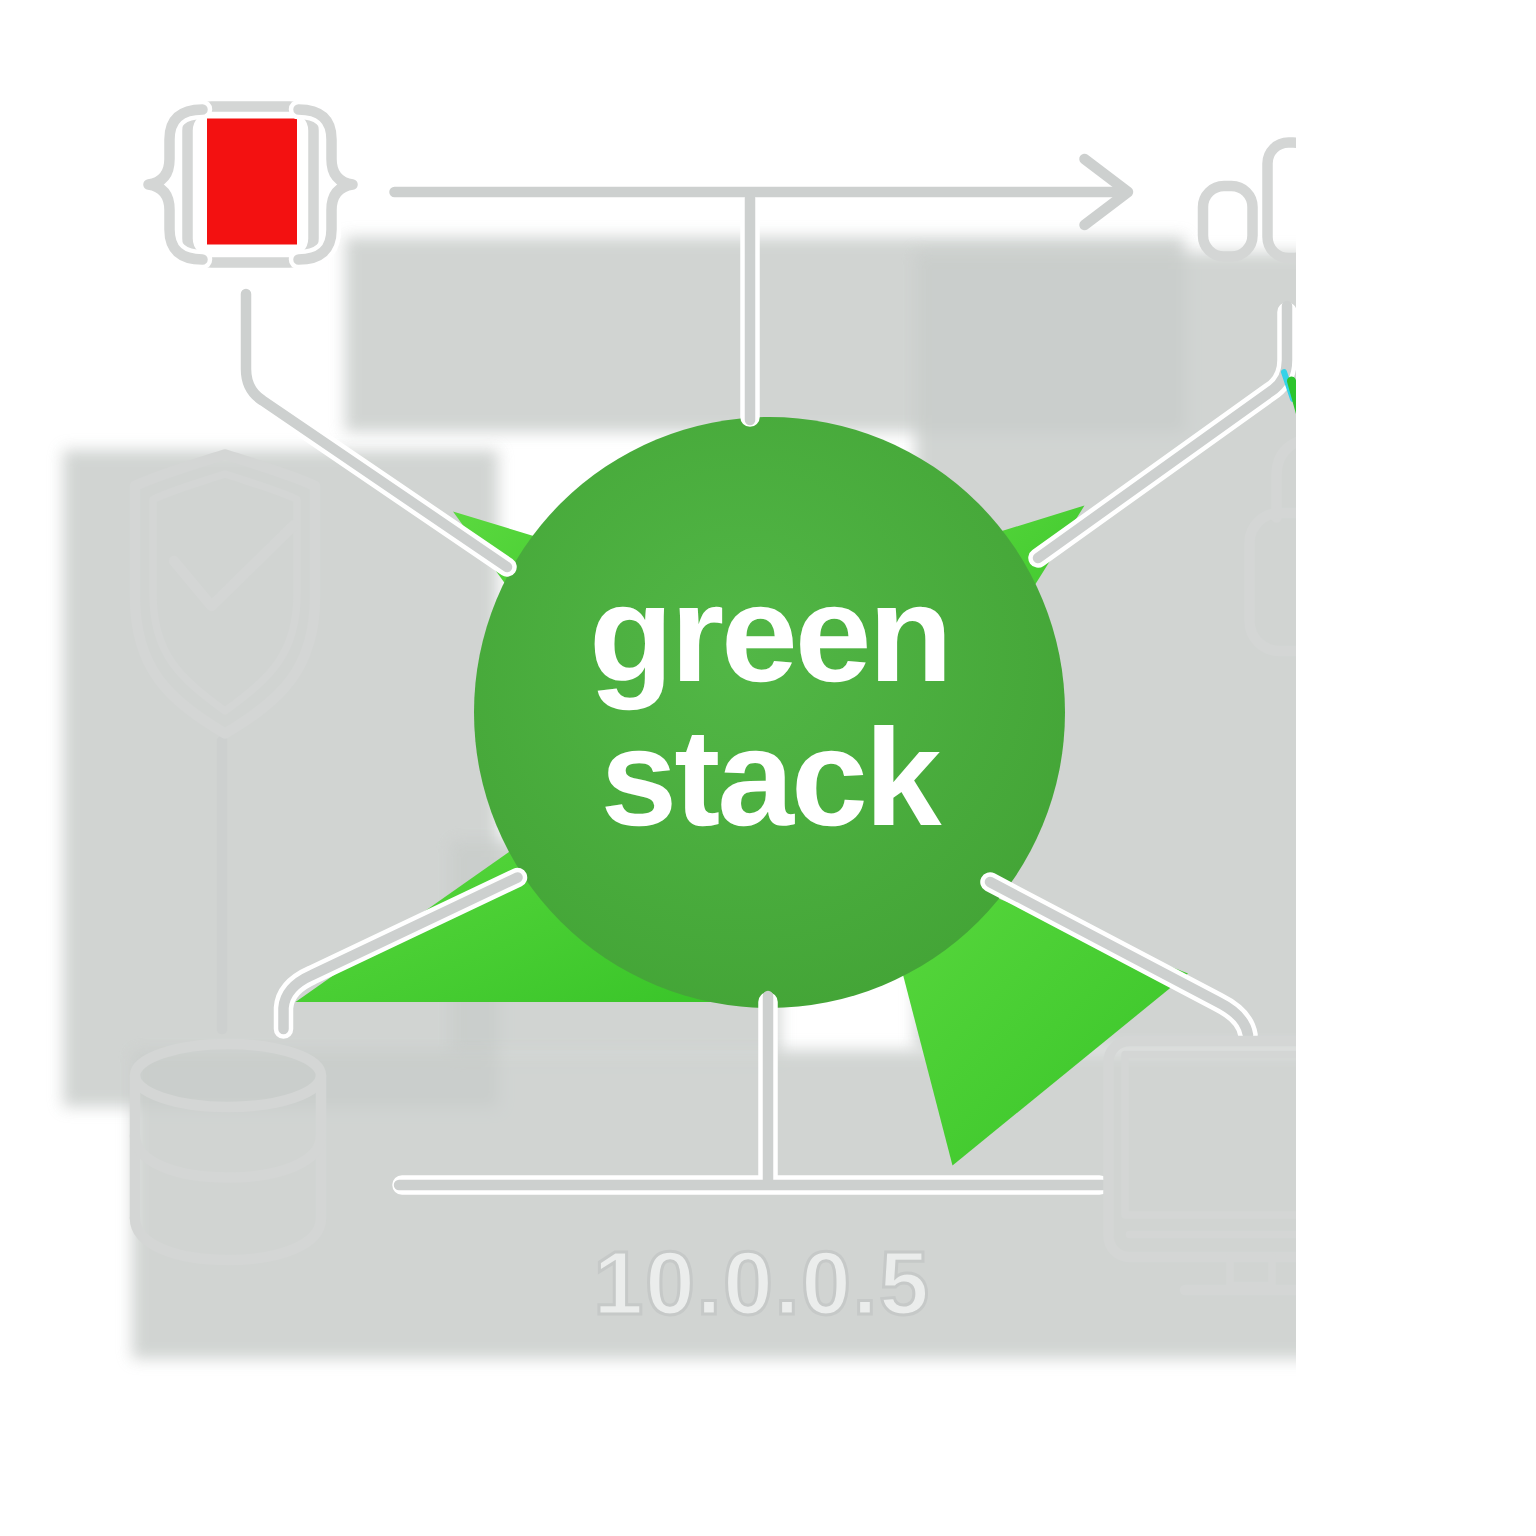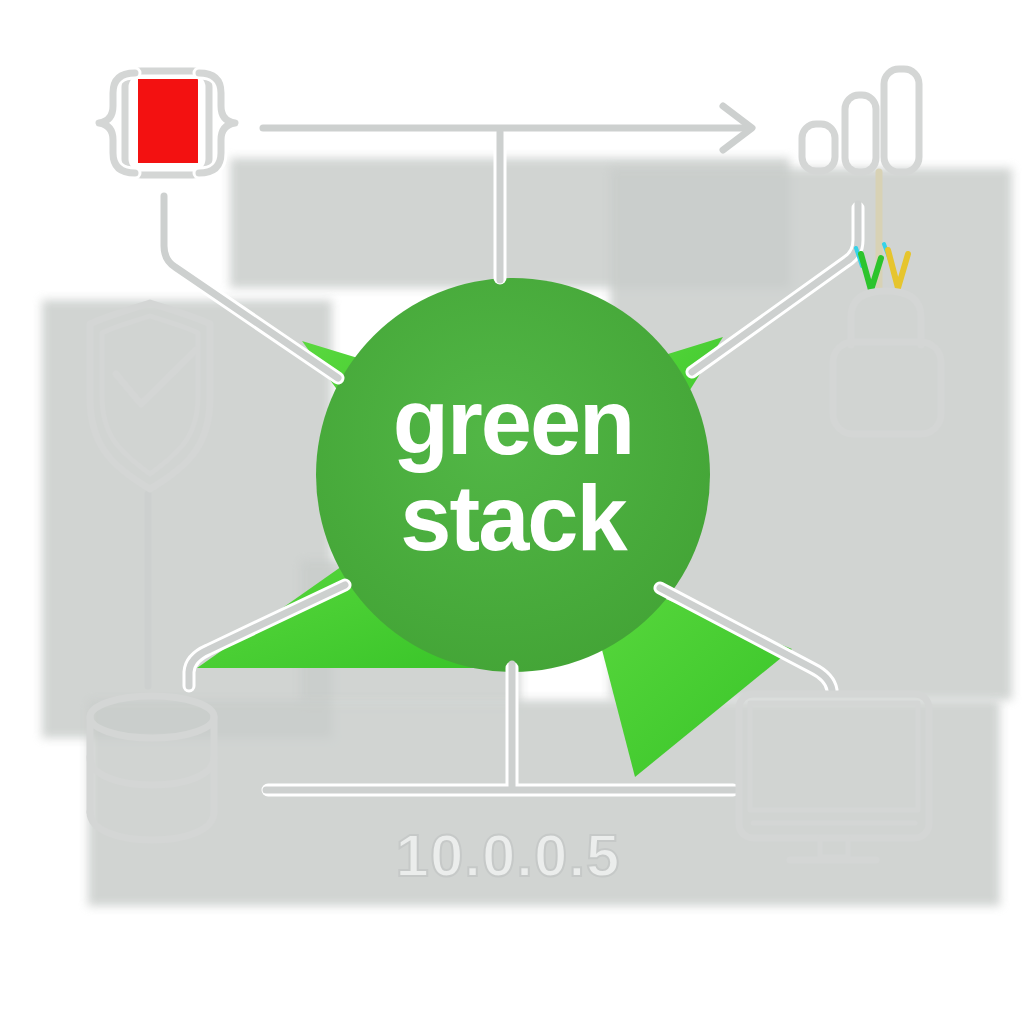--- a/index.html
+++ b/index.html
@@ -1,16 +1,16 @@
 <!DOCTYPE html>
 <html style="--circle-green-center: #52b746; --circle-green-edge: #43a436; --ray-green-light: #5bd93f; --ray-green: #38c428; --line-gray: #cdd0cf; --icon-gray: #d4d6d5; --haze-gray: #c9cdcb; --screen-red: #f31111; --tan-line: #d8d2b5; --chevron-green: #2cc42c; --chevron-gold: #e6c52e; --chevron-cyan: #35d2e8; --title-white: #ffffff; --ip-fill: #ebedec; --ip-stroke: #c6c9c8;"><head>
 <meta charset="utf-8">
 <style>
   html,body{margin:0;padding:0;background:#ffffff;}
-  #stage{position:relative;width:1024px;height:1024px;background:#ffffff;overflow:hidden;
+  #stage{position:relative;width:864px;height:1024px;background:#ffffff;overflow:hidden;
          font-family:"Liberation Sans", sans-serif;}
   svg{position:absolute;left:0;top:0;}
   .title-text{font-family:"Liberation Sans", sans-serif;font-weight:bold;font-size:92px;
               letter-spacing:-2px;fill:var(--title-white,#ffffff);}
   .ip-text{font-family:"Liberation Sans", sans-serif;font-weight:bold;font-size:60px;
            fill:var(--ip-fill,#ebedec);stroke:var(--ip-stroke,#c6c9c8);stroke-width:2px;
            letter-spacing:1px;}
   .line{stroke:var(--line-gray,#cdd0cf);stroke-width:7;fill:none;stroke-linecap:round;stroke-linejoin:round;}
   .casing{stroke:#ffffff;stroke-width:13;fill:none;stroke-linecap:round;stroke-linejoin:round;}
   .icon{stroke:var(--icon-gray,#d4d6d5);stroke-width:7;fill:none;stroke-linecap:round;stroke-linejoin:round;}

